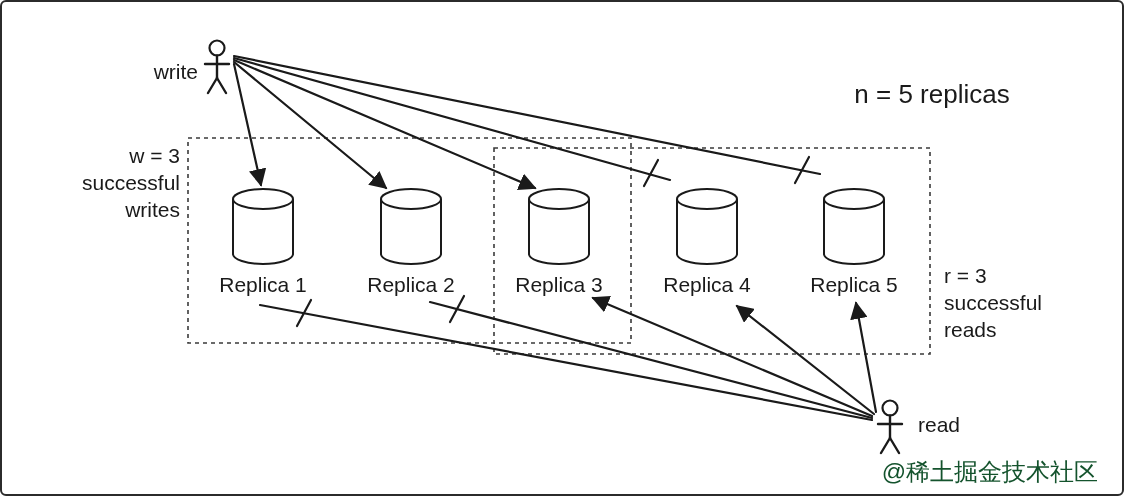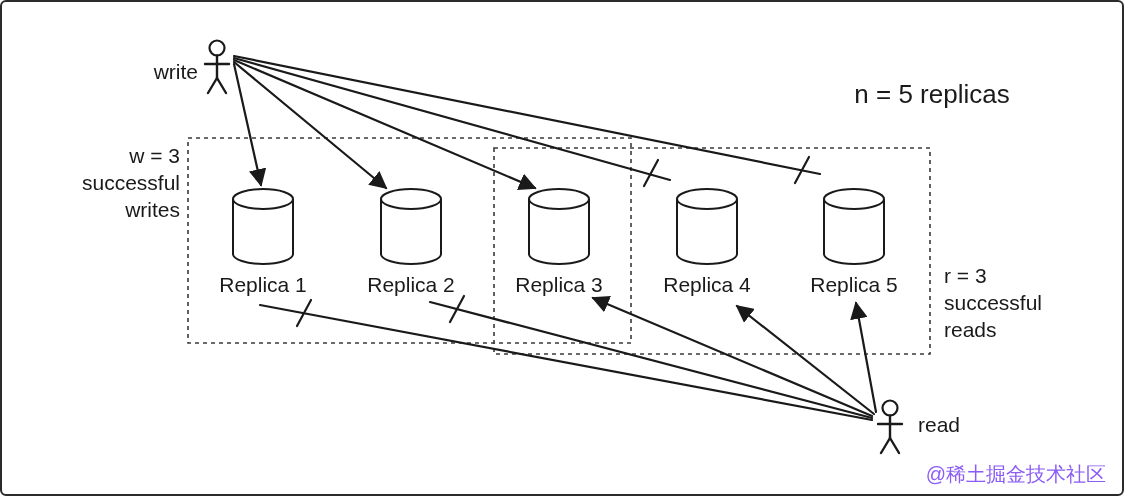--- a/index.html
+++ b/index.html
@@ -51,24 +51,24 @@
     fill: none;
     stroke-linecap: round;
   }
   .stick-head {
     fill: #ffffff;
     stroke: #1a1a1a;
     stroke-width: 2.2;
   }
   .watermark {
     position: absolute;
-    right: 16px;
+    right: 24px;
     bottom: 6px;
-    font-size: 20px;
-    color: #8b5cf6;
+    font-size: 24px;
+    color: #14532d;
     font-family: "Liberation Sans", sans-serif;
   }
 </style>
 </head>
 <body>
 
 <div class="figure">
   <svg viewBox="0 0 1124 496" width="1124" height="496">
     <defs>
       <marker id="arrowhead" viewBox="0 0 10 10" refX="9" refY="5" markerWidth="8" markerHeight="8" orient="auto-start-reverse">

